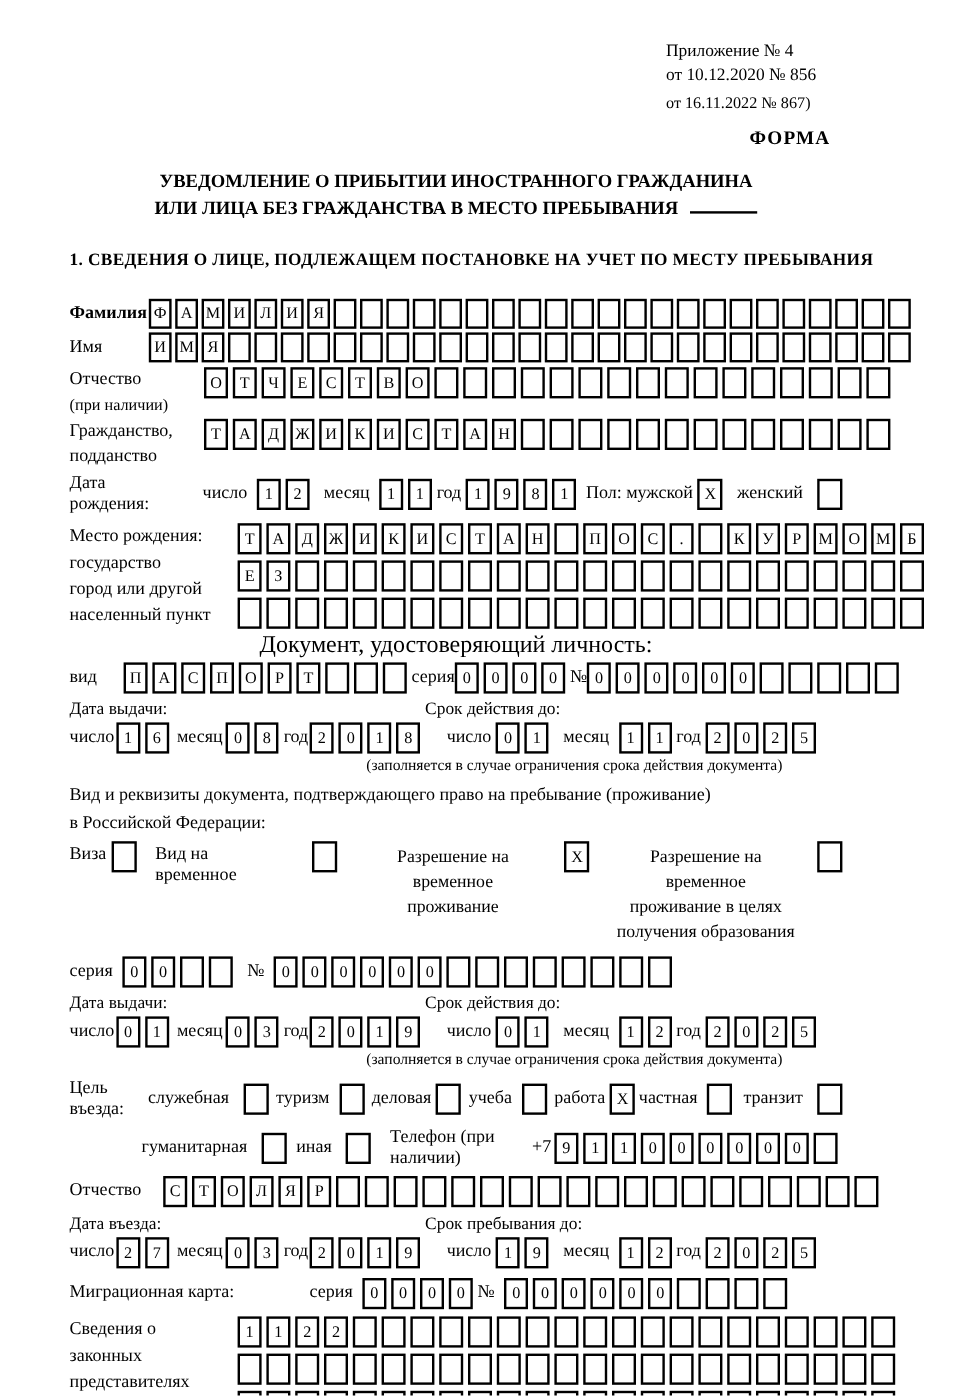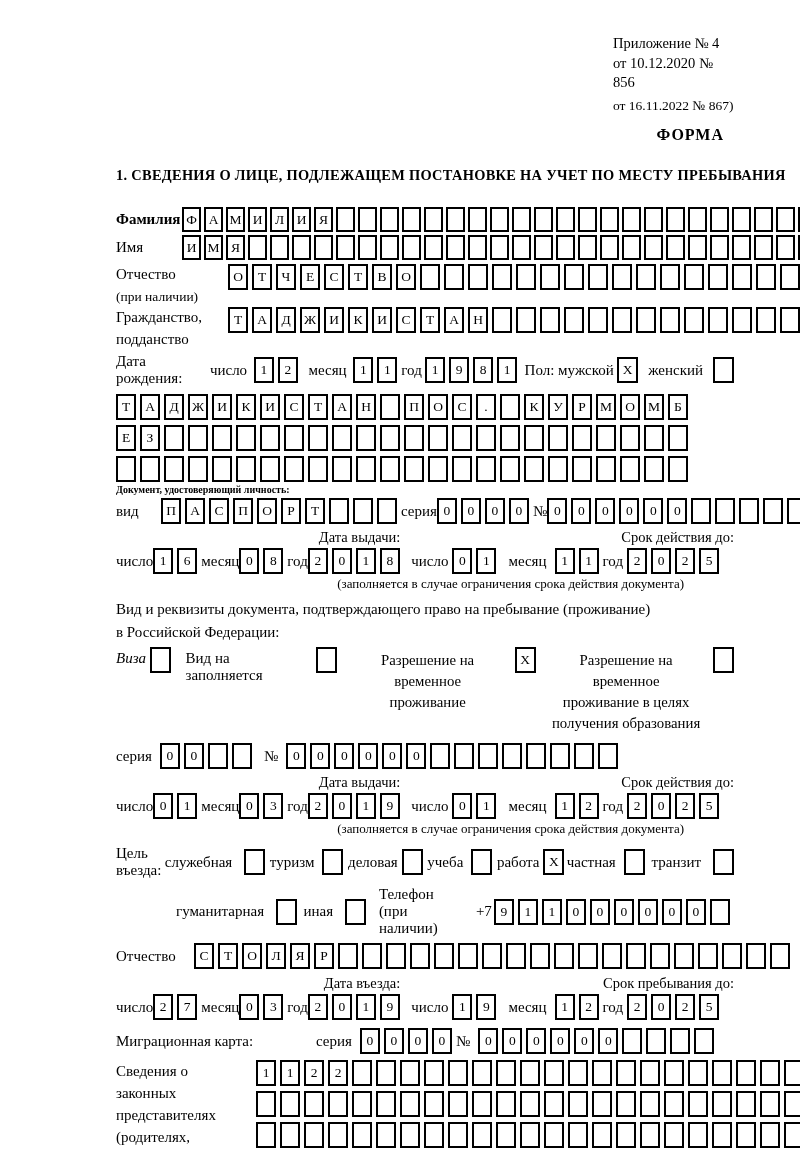--- a/index.html
+++ b/index.html
@@ -2,21 +2,21 @@
 <html><head>
 <meta charset="utf-8">
 <style>
   * { margin:0; padding:0; box-sizing:border-box; }
   html,body { background:#fff; }
   body {
     width:800px; height:1163px;
     font-family:"Liberation Serif","DejaVu Serif",serif;
     color:#000; font-size:15px; overflow:hidden;
   }
-  .page { width:727px; height:1163px; padding:34px 25px 0 84px;margin-left:32px; }
+  .page { width:727px; height:1163px; padding:34px 25px 0 58px; }
 
   .hdr { margin-left:497px; font-size:14.5px; line-height:19.5px; }
   .hdr-sub { font-size:13.5px; line-height:18.5px; margin-top:4px; }
   .forma { text-align:right; padding-right:10px; font-weight:bold; font-size:16px; letter-spacing:1px; margin-top:11px; }
 
   .title { text-align:center; font-weight:bold; font-size:15.5px; line-height:22.5px; margin-top:16px; }
   .uline { display:inline-block; width:56px; border-bottom:2px solid #000; margin-left:10px; height:14px; }
 
   .sec-h { font-weight:bold; font-size:14.4px; margin-top:23px; white-space:nowrap; letter-spacing:0.3px; }
 
@@ -32,45 +32,51 @@
     flex:none; display:inline-flex; align-items:center; justify-content:center;
     border:2px solid #000; background:#fff; font-size:13.5px; line-height:1;
   }
   .bx  { width:19px; height:25px; margin-right:3px; }
   .bxm { width:20px; height:26px; margin-right:4px; }
   .cbwrap .cb { width:21px; height:26px; margin-right:0; }
   .cbwrap { display:inline-flex; flex:none; }
 
   .dates { display:flex; }
   .dg { display:flex; flex-direction:column; }
-  .dg-label { text-align:right; font-size:14.5px; margin-bottom:2px; }
+  .dg-label { text-align:left; font-size:14.5px; margin-bottom:2px; }
   .dg-row { display:flex; align-items:center; }
   .gap4 { width:4px; } .gap8 { width:8px; } .gap12 { width:12px; } .gap16 { width:16px; }
 
-  .doc-h { text-align:left; font-weight:bold; font-size:10px; }
+  .doc-h { text-align:center; font-weight:normal; font-size:20px; }
 
   .permit-text { text-align:center; line-height:21px; font-size:14.8px; }
   .purpose-opt { display:inline-flex; align-items:center; }
 
   .mrow { display:flex; margin-bottom:5px; }
 </style>
 </head>
 <body>
 
 <div class="page">
 
   <div class="hdr">
     <div>Приложение № 4</div>
     <div>от 10.12.2020 № 856</div>
     <div class="hdr-sub">
       <div>от 16.11.2022 № 867)</div>
     </div>
   </div>
   <div class="forma">ФОРМА</div>
 
+  <div class="title">
+    <div>УВЕДОМЛЕНИЕ О ПРИБЫТИИ ИНОСТРАННОГО ГРАЖДАНИНА</div>
+    <div>
+      <span>ИЛИ ЛИЦА БЕЗ ГРАЖДАНСТВА В МЕСТО ПРЕБЫВАНИЯ</span><span class="uline"></span>
+    </div>
+  </div>
 
   <div class="sec-h">1. СВЕДЕНИЯ О ЛИЦЕ, ПОДЛЕЖАЩЕМ ПОСТАНОВКЕ НА УЧЕТ ПО МЕСТУ ПРЕБЫВАНИЯ</div>
 
   <div class="row" style="margin-top:23px;">
     <span class="lbl" style="width:66px;font-weight:bold;">Фамилия</span>
     <span class="boxes">
         <span class="bx">Ф</span>
         <span class="bx">А</span>
         <span class="bx">М</span>
         <span class="bx">И</span>
@@ -231,20 +237,26 @@
         <span class="cb">X</span>
       </span>
     <span class="gap12"></span>
     <span>женский</span><span class="gap12"></span>
     <span class="boxes cbwrap">
         <span class="cb"></span>
       </span>
   </div>
 
   <div class="row top" style="margin-top:7px;">
+    <div class="lbl-col" style="width:140px; line-height:22px;">
+      <div>Место рождения:</div>
+      <div>государство</div>
+      <div>город или другой</div>
+      <div>населенный пункт</div>
+    </div>
     <div>
       <div class="mrow">
           <span class="boxes">
             <span class="bxm">Т</span>
             <span class="bxm">А</span>
             <span class="bxm">Д</span>
             <span class="bxm">Ж</span>
             <span class="bxm">И</span>
             <span class="bxm">К</span>
             <span class="bxm">И</span>
@@ -423,27 +435,27 @@
     </div>
   </div>
   <div class="note">(заполняется в случае ограничения срока действия документа)</div>
 
   <div style="margin-top:6px; line-height:23px;">
     <div>Вид и реквизиты документа, подтверждающего право на пребывание (проживание)</div>
     <div>в Российской Федерации:</div>
   </div>
 
   <div class="row top" style="margin-top:3px;">
-    <span style="padding-top:3px;font-style:italic;">Виза</span>
+    <span style="padding-top:3px;">Виза</span>
       <span class="gap4"></span>
     <span class="boxes cbwrap">
         <span class="cb"></span>
       </span>
     <span class="gap16"></span>
-    <span style="padding-top:3px;">Вид на заполняется</span>
+    <span style="padding-top:3px;">Вид на временное</span>
     <span class="gap16"></span>
     <span class="boxes cbwrap">
         <span class="cb"></span>
       </span>
     <span class="gap16"></span>
     <span class="permit-text" style="padding-top:3px;">
       <div>Разрешение на временное</div>
       <div>проживание</div>
     </span>
     <span class="gap12"></span>

